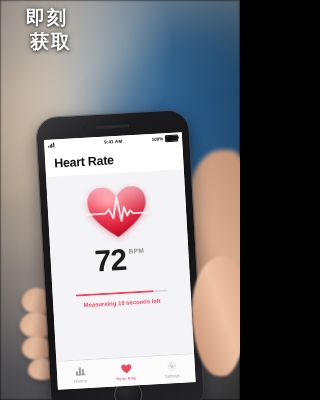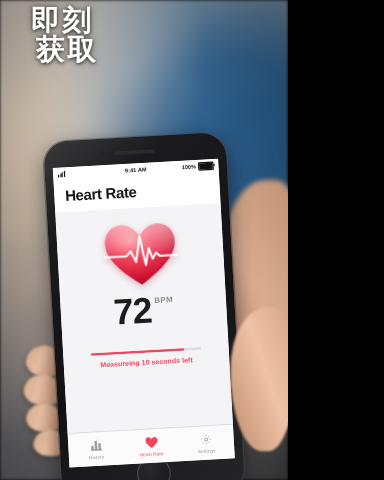--- a/index.html
+++ b/index.html
@@ -37,21 +37,21 @@
   }
 
   
   .headline {
     position: absolute;
     left: 26px;
     top: 6px;
     z-index: 6;
     color: #ffffff;
     font-weight: bold;
-    font-size: 24px;
+    font-size: 19px;
     line-height: 24px;
     letter-spacing: 2px;
     text-shadow: 0 1px 3px rgba(0,0,0,0.70), 0 0 6px rgba(0,0,0,0.45);
     white-space: nowrap;
   }
   .headline .l2 { margin-left: 4px; }
   .headline .l3 { margin-left: 8px; }
 
   
   .hand { position: absolute; z-index: 4; }

